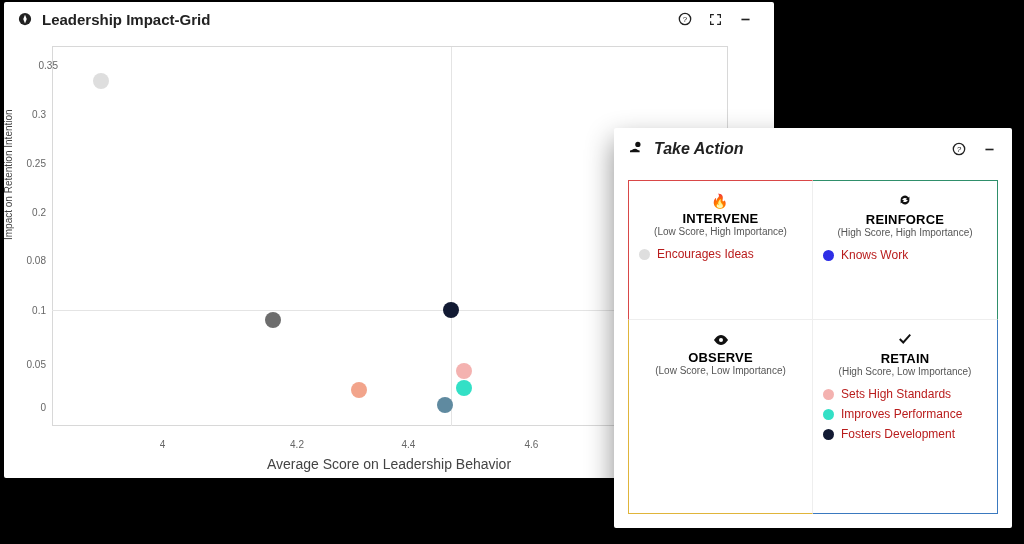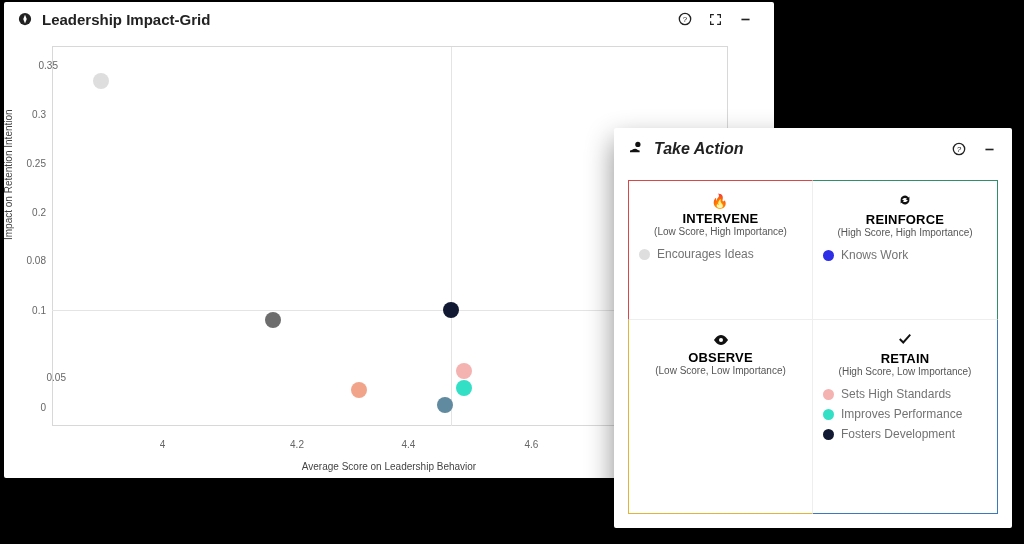--- a/index.html
+++ b/index.html
@@ -56,21 +56,21 @@
     transform-origin: left center;
     font-size: 10px;
     color:#444;
     white-space:nowrap;
   }
   .x-axis-label {
     position:absolute;
     left:50%;
     bottom: 6px;
     transform: translateX(-50%);
-    font-size: 10px;
+    font-size: 14px;
     color:#444;
   }
   .y-tick {
     position:absolute;
     left: 16px;
     font-size: 10px;
     color:#666;
     transform: translateY(-50%);
     text-align:right;
     width:26px;
@@ -122,21 +122,21 @@
     padding: 12px 10px;
   }
   .quad.intervene { border-right:1px solid #eee; border-bottom:1px solid #eee; border-top:1.5px solid #d94848; border-left:1.5px solid #d94848; }
   .quad.reinforce { border-bottom:1px solid #eee; border-top:1.5px solid #2f8f6b; border-right:1.5px solid #2f8f6b; }
   .quad.observe   { border-right:1px solid #eee; border-left:1.5px solid #e0b53a; border-bottom:1.5px solid #e0b53a; }
   .quad.retain    { border-right:1.5px solid #3a79bf; border-bottom:1.5px solid #3a79bf; }
   .quad-icon { text-align:center; font-size:14px; margin-bottom:2px; }
   .quad-title { text-align:center; font-weight:800; font-size:13px; letter-spacing:.2px; }
   .quad-sub { text-align:center; font-size:10px; color:#555; margin-bottom:10px; }
   .quad-list { list-style:none; }
-  .quad-list li { display:flex; align-items:center; gap:7px; font-size:12px; color:#737373; margin-bottom:6px; }
+  .quad-list li { display:flex; align-items:center; gap:7px; font-size:12px; color:#b91c1c; margin-bottom:6px; }
   .dot { width:11px; height:11px; border-radius:50%; flex:none; }
 </style>
 </head>
 <body>
 
 <div class="chart-card">
   <div class="card-header">
     <div class="card-title-wrap">
       <span class="icon-btn">
         <svg viewBox="0 0 16 16" width="14" height="14">
@@ -179,21 +179,21 @@
       <div class="point" title="Fosters Development" style="left: 399.455px; top: 263.077px; background: rgb(18, 26, 51);"></div>
       <div class="point" title="Improves Performance" style="left: 411.745px; top: 341.026px; background: rgb(51, 224, 198);"></div>
       <div class="point" title="Sets High Standards" style="left: 411.745px; top: 324.462px; background: rgb(244, 178, 176);"></div>
       <div class="point" title="Makes Clear Decisions" style="left: 571.527px; top: 266px; background: rgb(233, 105, 92);"></div>
       <div class="point" title="Knows Work" style="left: 577.673px; top: 263.077px; background: rgb(46, 46, 230);"></div>
     </div>
 
   <div class="y-axis-label">Impact on Retention Intention</div>
   <div class="x-axis-label">Average Score on Leadership Behavior</div>
 <div class="y-tick" style="top: 404.513px;">0</div>
-    <div class="y-tick" style="top: 375px; margin-left: 20px;">0.05</div>
+    <div class="y-tick" style="top: 362px;">0.05</div>
     <div class="y-tick" style="top: 308px;">0.1</div>
     <div class="y-tick" style="top: 258.359px;">0.08</div>
     <div class="y-tick" style="top: 209.641px;">0.2</div>
     <div class="y-tick" style="top: 160.923px;">0.25</div>
     <div class="y-tick" style="top: 112.205px;">0.3</div>
     <div class="y-tick" style="top: 63.4872px; margin-left: 12px;">0.35</div>
     <div class="x-tick" style="left: 158.618px;">4</div>
     <div class="x-tick" style="left: 293px;">4.2</div>
     <div class="x-tick" style="left: 404.436px;">4.4</div>
     <div class="x-tick" style="left: 527.345px;">4.6</div>

